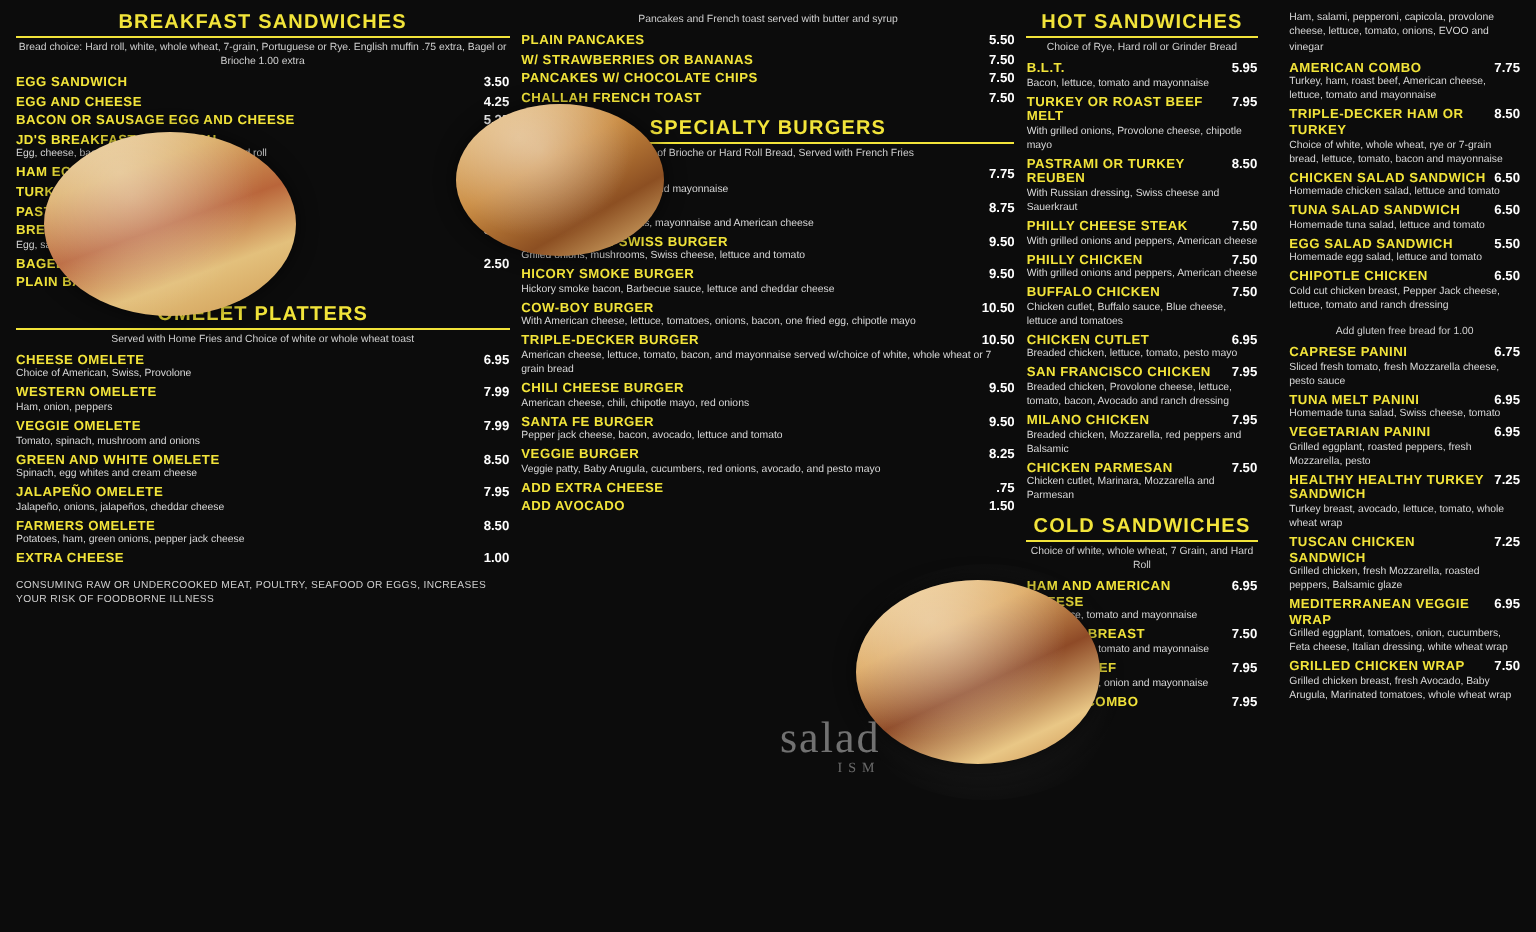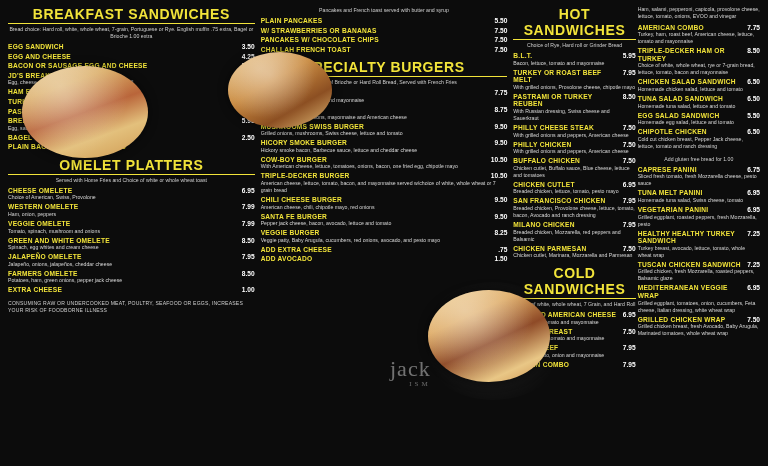--- a/index.html
+++ b/index.html
@@ -17,21 +17,21 @@
     grid-template-columns:1fr 1fr 1fr;
     column-gap:6px;
     padding:6px 8px 4px 8px;
     box-sizing:border-box;
   }
   .col{position:relative;}
   .section{margin-bottom:6px;}
   .sec-title{
     text-align:center;
     color:#f2e43a;
-    font-size:14px;
+    font-size:10px;
     letter-spacing:.6px;
     font-weight:bold;
     text-transform:uppercase;
     border-bottom:1px solid #f2e43a;
     padding-bottom:1px;
     margin-bottom:2px;
   }
   .sec-sub{
     text-align:center;
     color:#cfcfcf;
@@ -342,21 +342,21 @@
         <span class="item-price">.75</span>
       </div>
 
       <div class="item">
         <span class="item-name">ADD AVOCADO</span>
         <span class="item-price">1.50</span>
       </div>
     </div>
   </div>
 
-  <div class="col" style="display:grid;grid-template-columns:1fr 1fr;column-gap:2px;">
+  <div class="col" style="display:grid;grid-template-columns:1fr 1fr;column-gap:16px;">
     <div>
       <div class="section">
         <div class="sec-title">HOT SANDWICHES</div>
         <div class="sec-sub">Choice of Rye, Hard roll or Grinder Bread</div>
 
         <div class="item">
           <span class="item-name">B.L.T.</span>
           <span class="item-price">5.95</span>
         </div>
         <div class="item-desc">Bacon, lettuce, tomato and mayonnaise</div>
@@ -540,15 +540,15 @@
     <div class="gloss"></div>
   </div>
 <div class="photo pancakes">
     <div class="gloss"></div>
   </div>
 <div class="fadeblur"></div>
 <div class="photo burger">
     <div class="gloss"></div>
   </div>
 <div class="watermark">
-  <span>jack</span>
+  <span>salad</span>
   <span class="sub">ISM</span>
 </div>
 
 </body></html>

